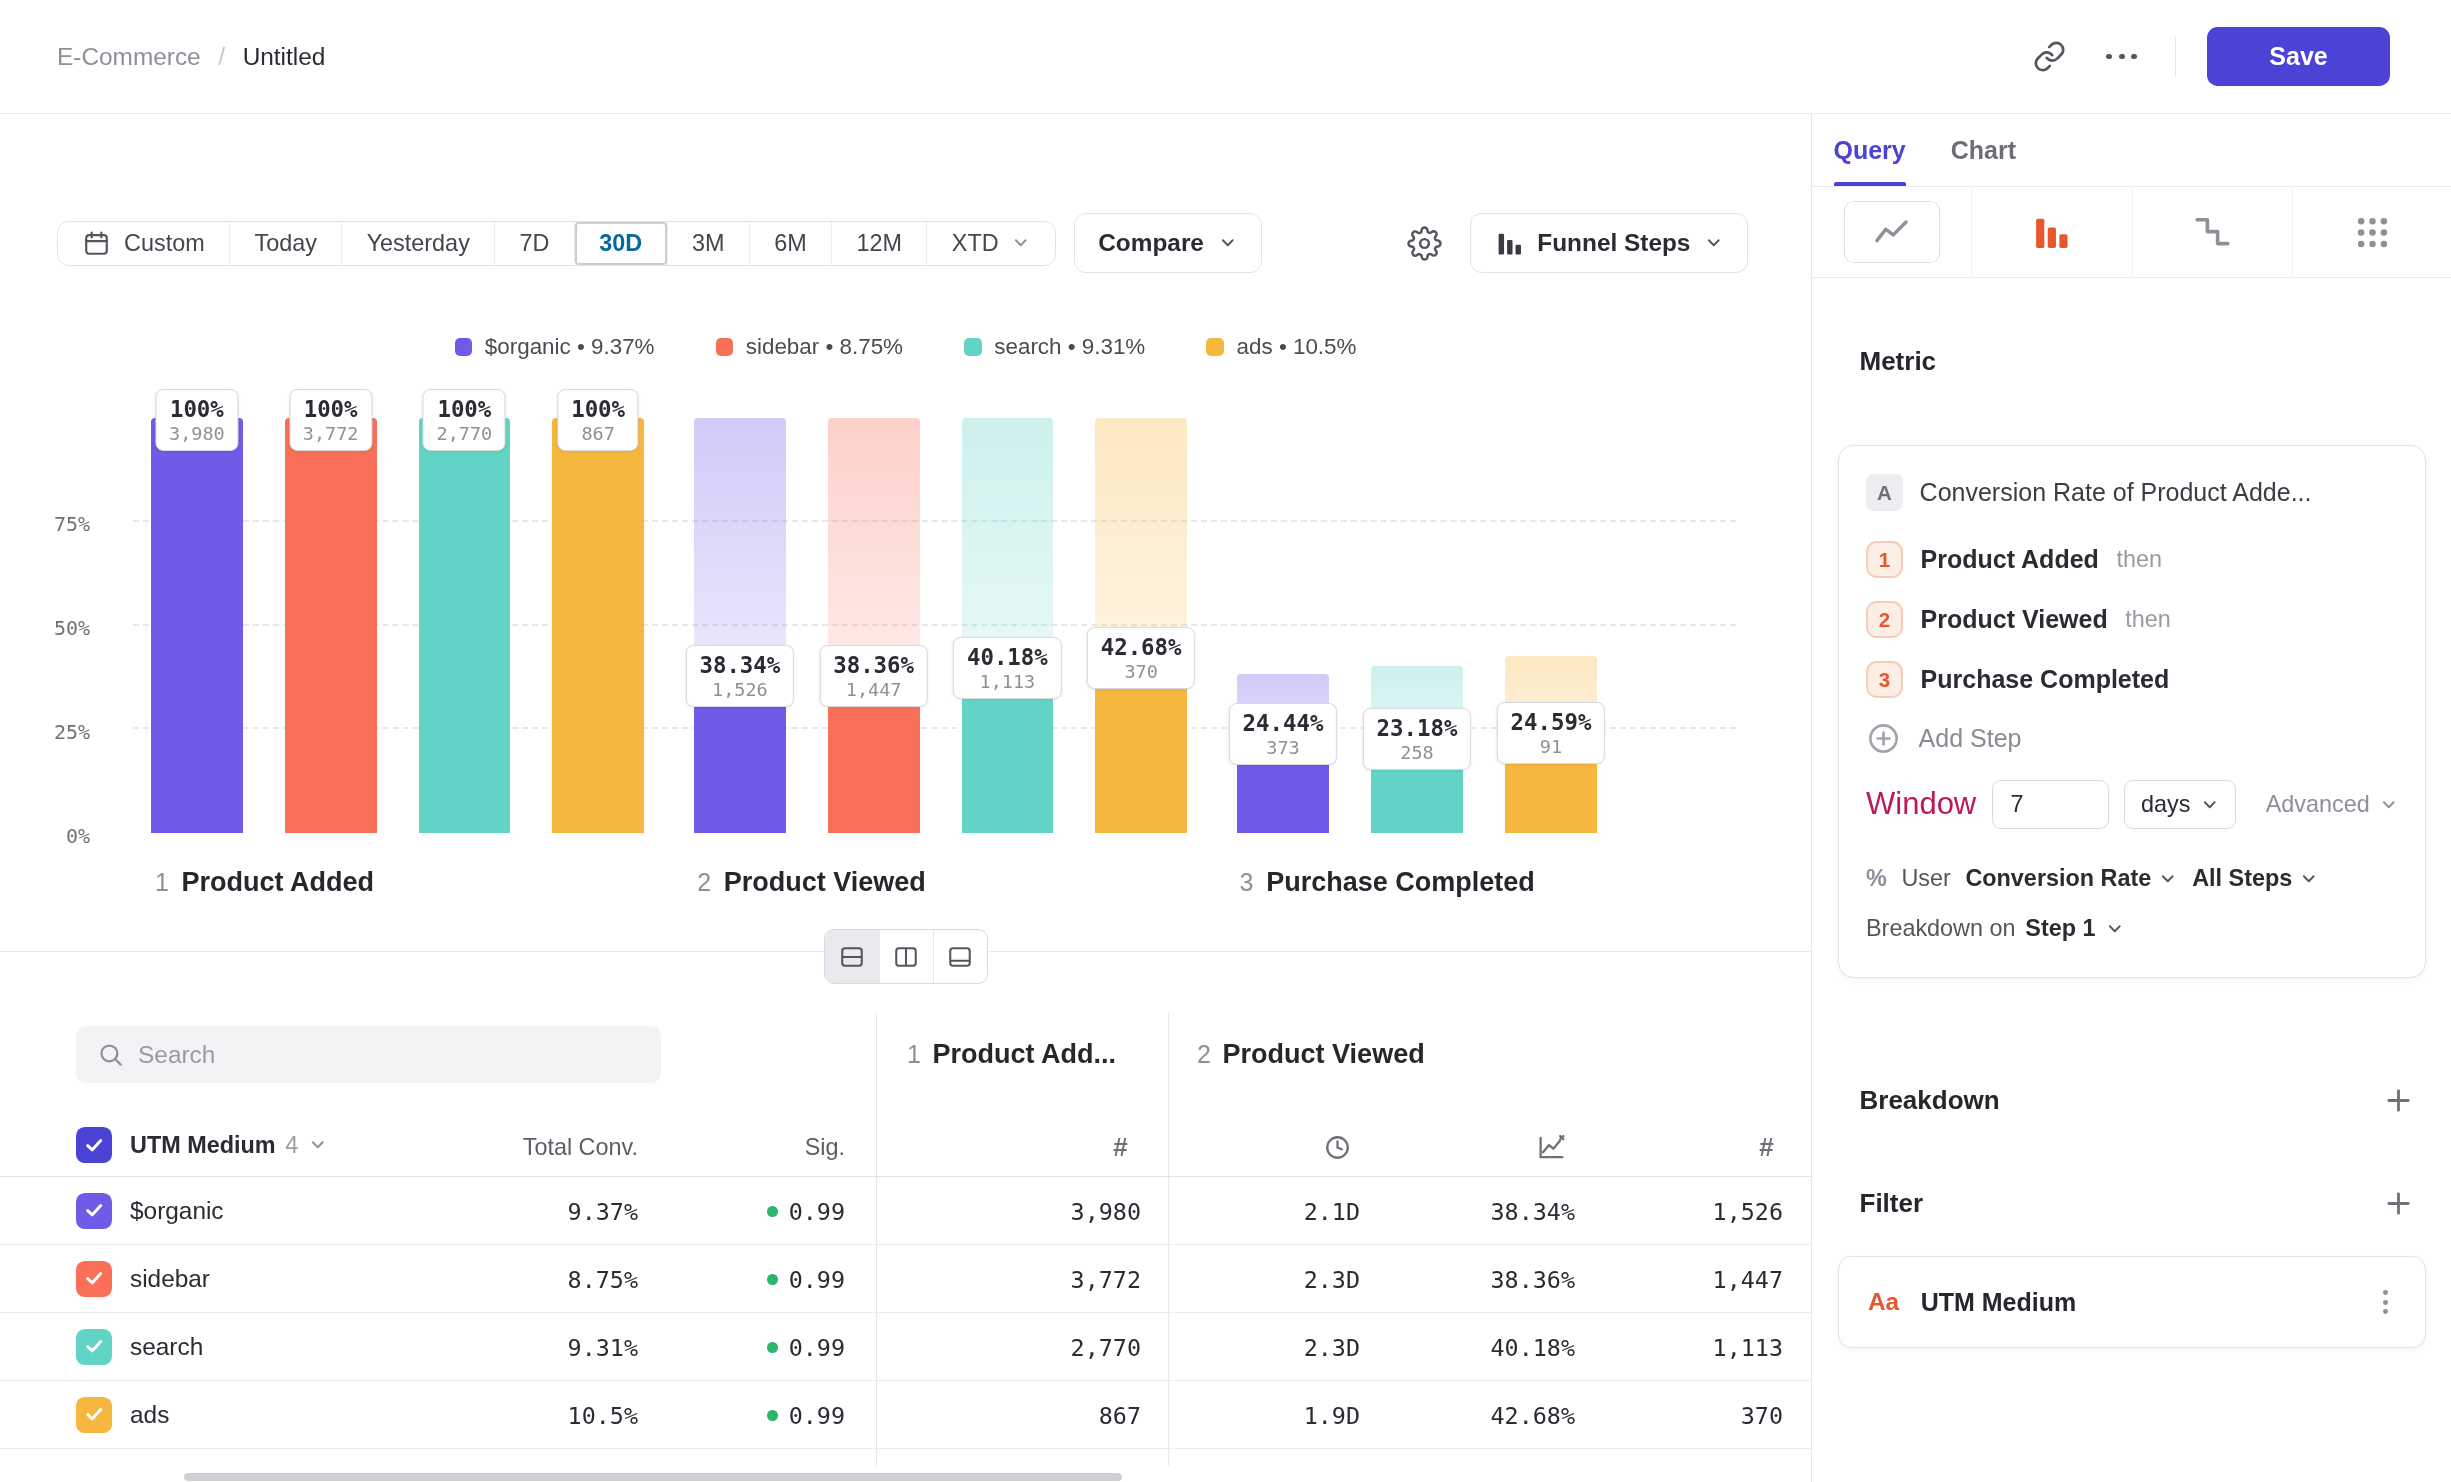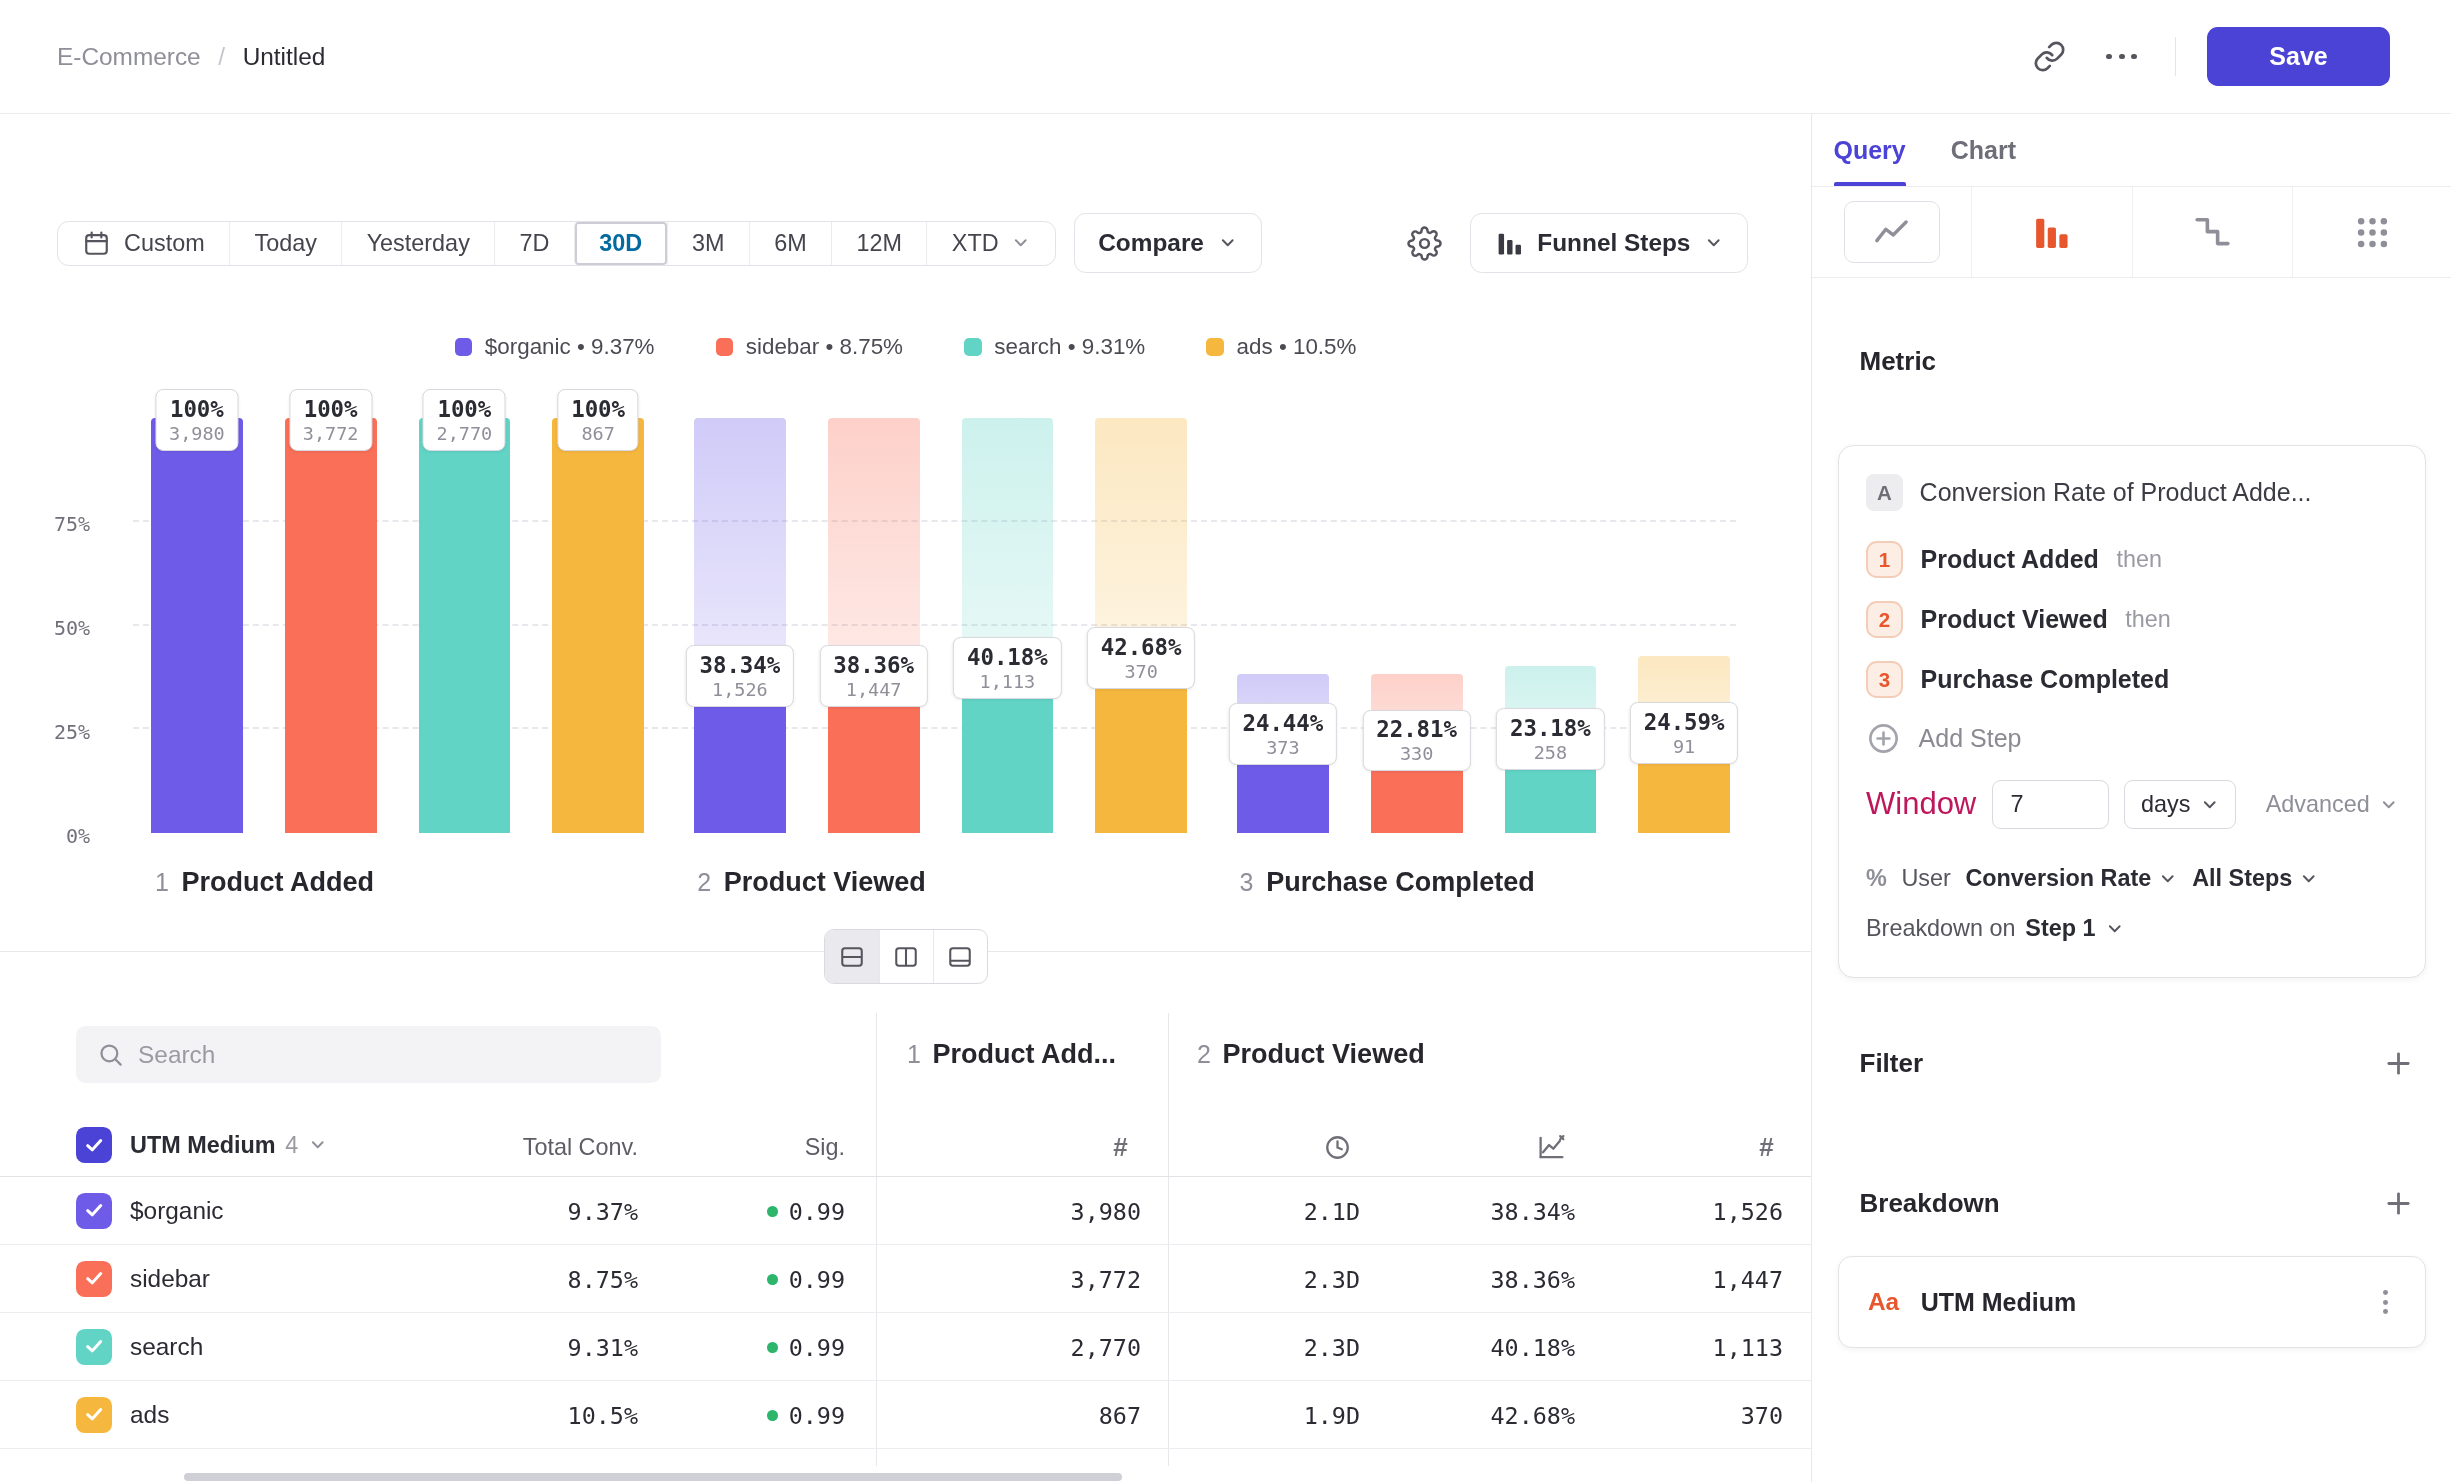--- a/index.html
+++ b/index.html
@@ -324,28 +324,20 @@
         <div class="bar-group">
           <div class="bar">
             <div class="ghost" style="height: 38.34%; background: linear-gradient(rgba(110, 92, 232, 0.32) 0%, rgba(110, 92, 232, 0.04) 96%);"></div>
             <div class="solid" style="height: 24.44%; background: rgb(110, 92, 232);"></div>
             <div class="bar-label" style="bottom: calc(24.44% - 33px);">
               <div class="bl-pct">24.44%</div>
               <div class="bl-cnt">373</div>
             </div>
           </div>
           <div class="bar">
-            <div class="ghost" style="height: 38.36%; background: linear-gradient(rgba(249, 111, 88, 0.32) 0%, rgba(249, 111, 88, 0.04) 96%);"></div>
-            <div class="solid" style="height: 22.81%; background: rgb(249, 111, 88);"></div>
-            <div class="bar-label" style="bottom: calc(22.81% - 33px);">
-              <div class="bl-pct">22.81%</div>
-              <div class="bl-cnt">330</div>
-            </div>
-          </div>
-          <div class="bar">
             <div class="ghost" style="height: 40.18%; background: linear-gradient(rgba(97, 212, 198, 0.32) 0%, rgba(97, 212, 198, 0.04) 96%);"></div>
             <div class="solid" style="height: 23.18%; background: rgb(97, 212, 198);"></div>
             <div class="bar-label" style="bottom: calc(23.18% - 33px);">
               <div class="bl-pct">23.18%</div>
               <div class="bl-cnt">258</div>
             </div>
           </div>
           <div class="bar">
             <div class="ghost" style="height: 42.68%; background: linear-gradient(rgba(245, 183, 62, 0.32) 0%, rgba(245, 183, 62, 0.04) 96%);"></div>
             <div class="solid" style="height: 24.59%; background: rgb(245, 183, 62);"></div>
@@ -654,32 +646,32 @@
           <span class="mb-prefix">Breakdown on</span>
           <span class="mb-step">Step 1</span>
           <span class="chev dark">
               <svg viewBox="0 0 24 24" fill="none" stroke="currentColor" stroke-width="2.4" stroke-linecap="round" stroke-linejoin="round">
                 <polyline points="6 9 12 15 18 9"></polyline>
               </svg>
             </span>
         </div>
       </div>
 
-      <div class="section-h-row">
-        <h3 class="side-h">Filter</h3>
+      <div class="section-h-row bd">
+        <h3 class="side-h">Breakdown</h3>
         <span class="plus-btn">
           <svg width="29" height="29" viewBox="0 0 24 24" fill="none" stroke="currentColor" stroke-width="2.3" stroke-linecap="round">
               <line x1="12" y1="4" x2="12" y2="20"></line>
               <line x1="4" y1="12" x2="20" y2="12"></line>
             </svg>
         </span>
       </div>
 
-      <div class="section-h-row bd">
-        <h3 class="side-h">Breakdown</h3>
+      <div class="section-h-row">
+        <h3 class="side-h">Filter</h3>
         <span class="plus-btn">
           <svg width="29" height="29" viewBox="0 0 24 24" fill="none" stroke="currentColor" stroke-width="2.3" stroke-linecap="round">
               <line x1="12" y1="4" x2="12" y2="20"></line>
               <line x1="4" y1="12" x2="20" y2="12"></line>
             </svg>
         </span>
       </div>
 
       <div class="breakdown-card">
         <span class="aa-badge">Aa</span>

